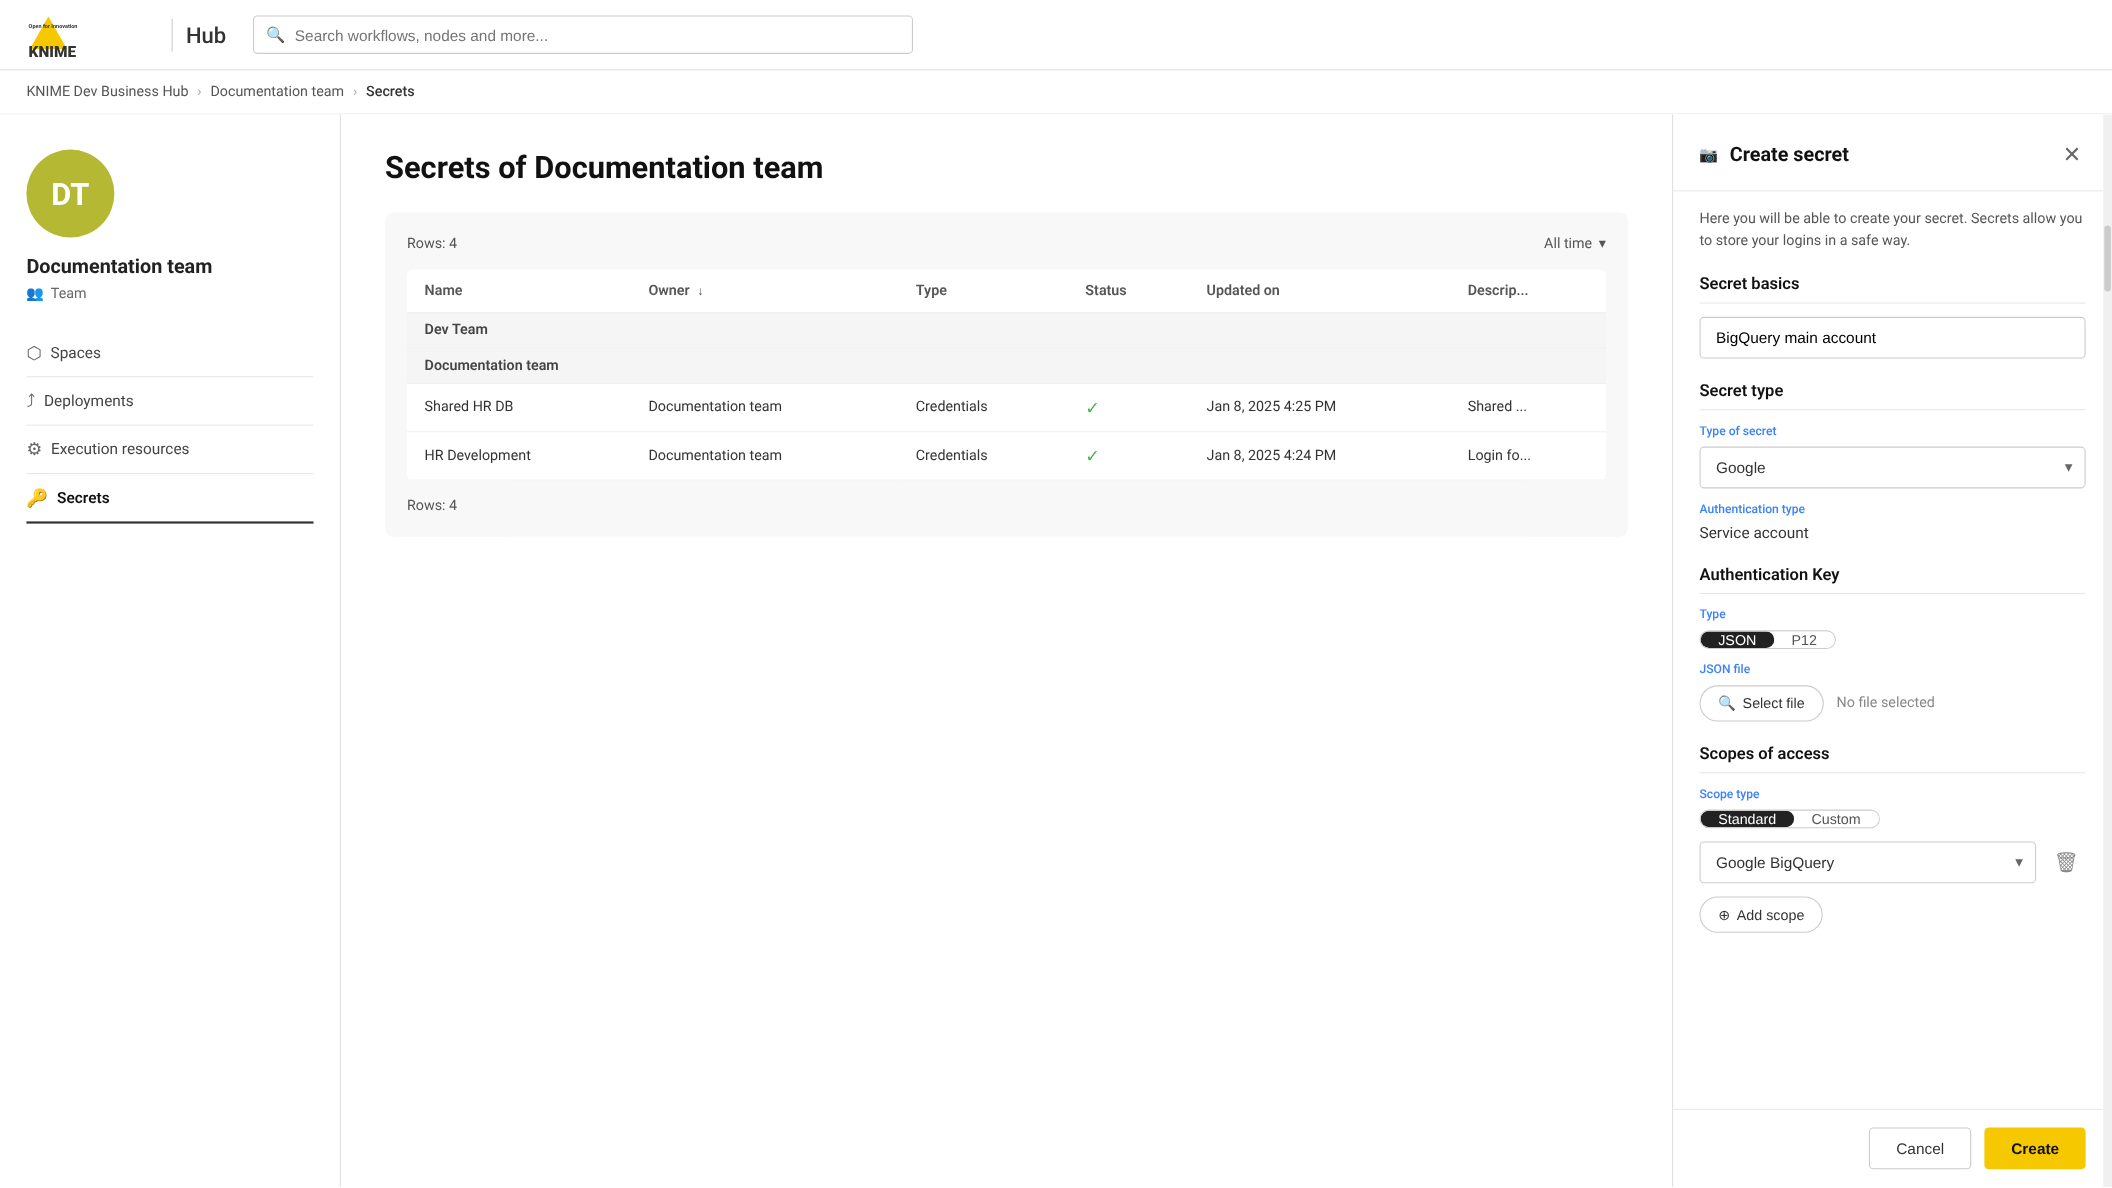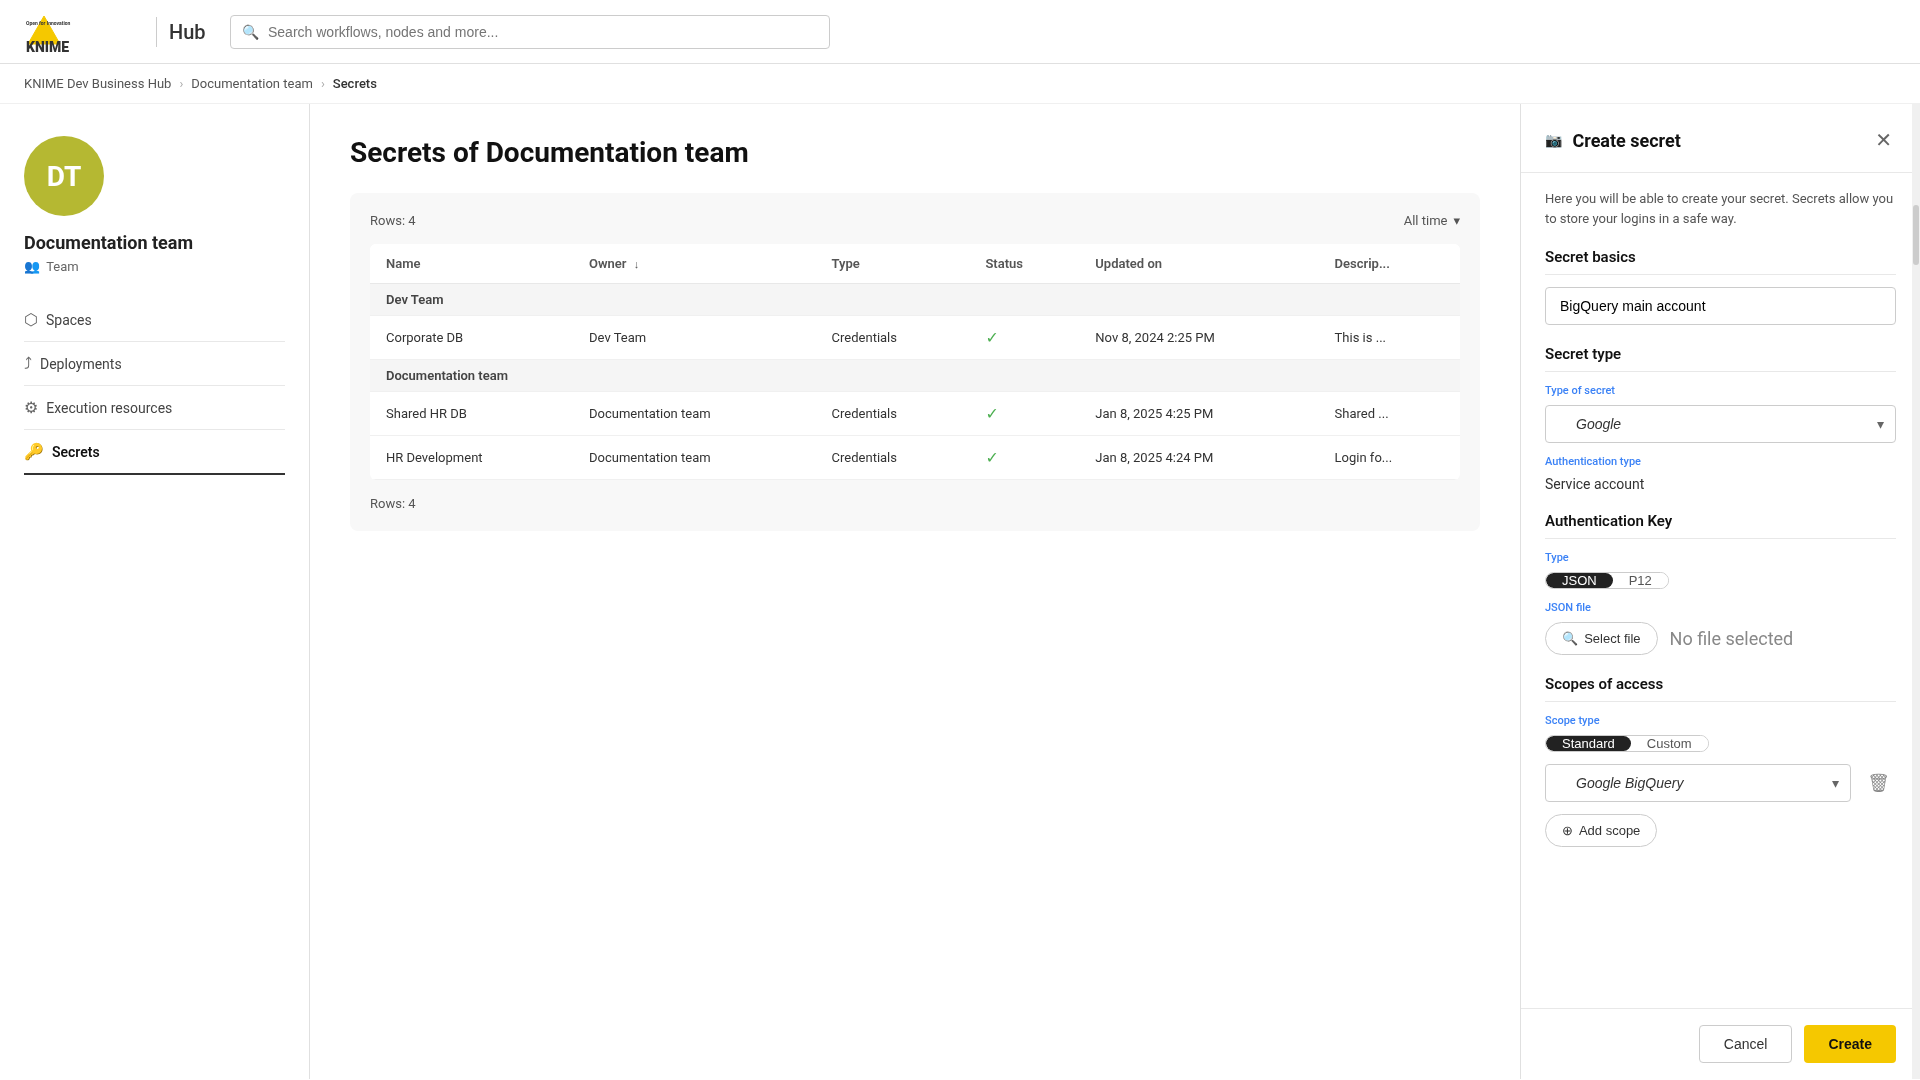--- a/index.html
+++ b/index.html
@@ -228,30 +228,29 @@
       margin-bottom: 8px;
       font-weight: 500;
     }
 
     .select-wrapper {
       position: relative;
       width: 100%;
     }
     .select-field {
       width: 100%;
-      padding: 10px 36px 10px 30px;
+      padding: 10px 36px 10px 14px;
       border: 1px solid #ccc;
       border-radius: 4px;
       font-size: 14px;
       appearance: none;
       background: #fff;
       cursor: pointer;
       outline: none;
       color: #333;
-      font-style: italic;
     }
     .select-arrow {
       position: absolute;
       right: 12px;
       top: 50%;
       transform: translateY(-50%);
       pointer-events: none;
       color: #666;
     }
 
@@ -290,21 +289,21 @@
       align-items: center;
       gap: 6px;
       padding: 8px 16px;
       border: 1px solid #ccc;
       border-radius: 20px;
       background: #fff;
       cursor: pointer;
       font-size: 13px;
       color: #333;
     }
-    .no-file-text { font-size: 18px; color: #888; }
+    .no-file-text { font-size: 13px; color: #888; }
 
     .scope-row {
       display: flex;
       align-items: center;
       gap: 10px;
       margin-top: 12px;
     }
     .scope-select-wrapper {
       flex: 1;
       position: relative;
@@ -464,28 +463,20 @@
             <th>Type</th>
             <th>Status</th>
             <th>Updated on</th>
             <th>Descrip...</th>
           </tr>
         </thead>
         <tbody id="table-body">
         <tr class="group-row">
               <td colspan="6">Dev Team</td>
             </tr>
-            <tr>
-        <td>Corporate DB</td>
-        <td>Dev Team</td>
-        <td>Credentials</td>
-        <td><span class="status-check">✓</span></td>
-        <td>Nov 8, 2024 2:25 PM</td>
-        <td>This is ...</td>
-      </tr>
             <tr class="group-row">
               <td colspan="6">Documentation team</td>
             </tr>
             <tr>
         <td>Shared HR DB</td>
         <td>Documentation team</td>
         <td>Credentials</td>
         <td><span class="status-check">✓</span></td>
         <td>Jan 8, 2025 4:25 PM</td>
         <td>Shared ...</td>

